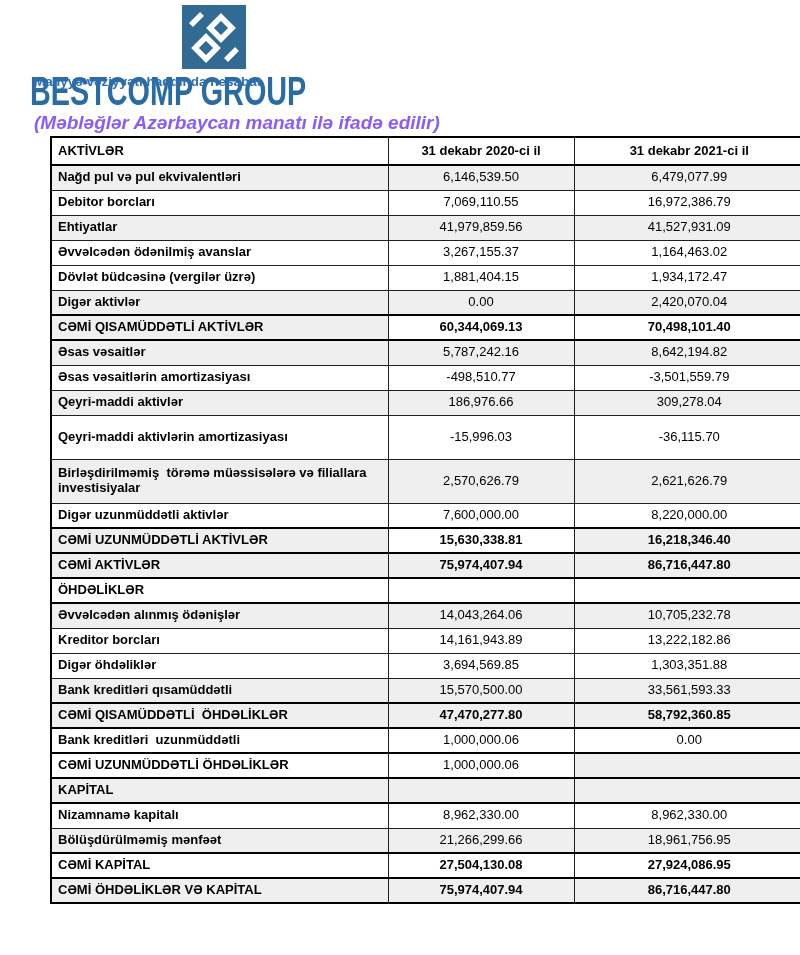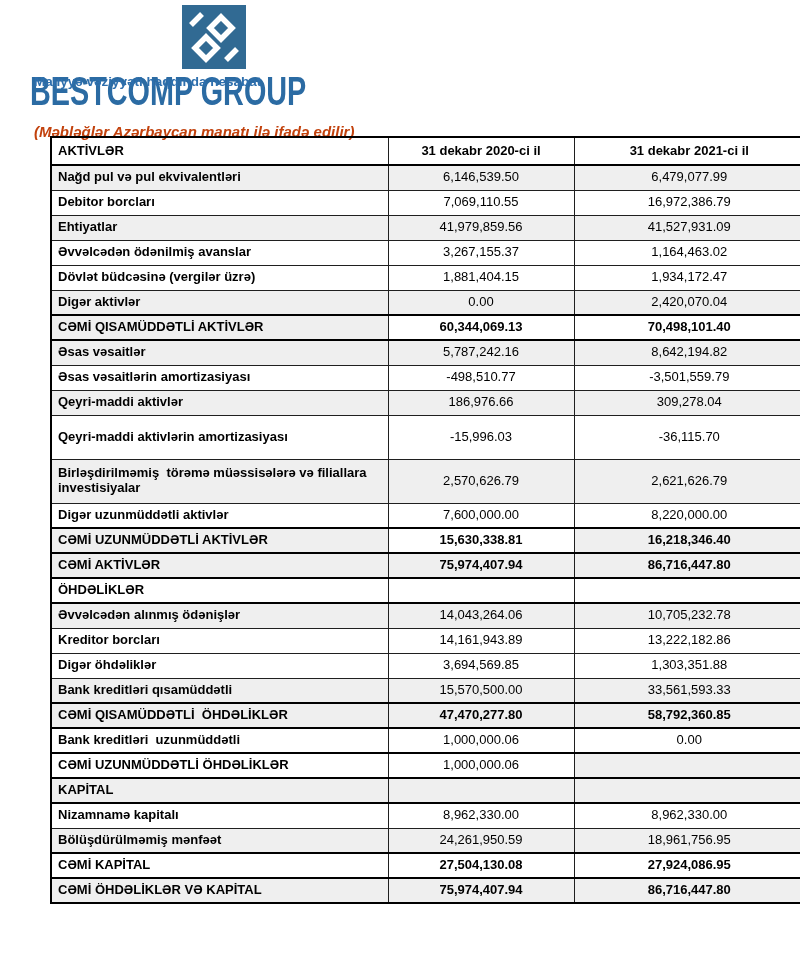--- a/index.html
+++ b/index.html
@@ -16,21 +16,21 @@
     --thin:#1f1f1f;
     --thick:#000;
   }
   .header { position:absolute; top:5px; left:14px; height:64px; display:flex; align-items:center;flex-direction:column; }
   .logo { width:64px; height:64px; flex:0 0 64px; }
   .brand {
     margin-left:16px; color:var(--brand-blue); font-weight:700; font-size:40px;
     transform:scaleX(.72); transform-origin:left center; white-space:nowrap; letter-spacing:0;
   }
   .report-title { position:absolute; left:34px; top:74px; font-size:13.5px; font-weight:600; color:var(--title-blue); }
-  .report-subtitle { position:absolute; left:34px; top:123px; font-size:15px; font-style:italic; font-weight:600; color:#c2410c; }
+  .report-subtitle { position:absolute; left:34px; top:112px; font-size:19px; font-style:italic; font-weight:600; color:#8b5cf6; }
 
   table.balance {
     position:absolute; left:50px; top:136px; width:754px;
     border-collapse:collapse; table-layout:fixed; font-size:13px;
   }
   table.balance col.c1 { width:337px; }
   table.balance col.c2 { width:186px; }
   table.balance col.c3 { width:231px; }
   table.balance th, table.balance td {
     border:1px solid var(--thin); padding:1px 6px; vertical-align:middle;
@@ -205,21 +205,21 @@
         <td class="val sh b"></td>
         <td class="val sh b"></td>
       </tr>
       <tr>
         <td class="lbl">Nizamnamə kapitalı</td>
         <td class="val">8,962,330.00</td>
         <td class="val">8,962,330.00</td>
       </tr>
       <tr>
         <td class="lbl sh">Bölüşdürülməmiş mənfəət</td>
-        <td class="val sh">24,261,950.59</td>
+        <td class="val sh">21,266,299.66</td>
         <td class="val sh">18,961,756.95</td>
       </tr>
       <tr class="thick">
         <td class="lbl b">CƏMİ KAPİTAL</td>
         <td class="val b">27,504,130.08</td>
         <td class="val b">27,924,086.95</td>
       </tr>
       <tr class="thick">
         <td class="lbl sh b">CƏMİ ÖHDƏLİKLƏR VƏ KAPİTAL</td>
         <td class="val sh b">75,974,407.94</td>

